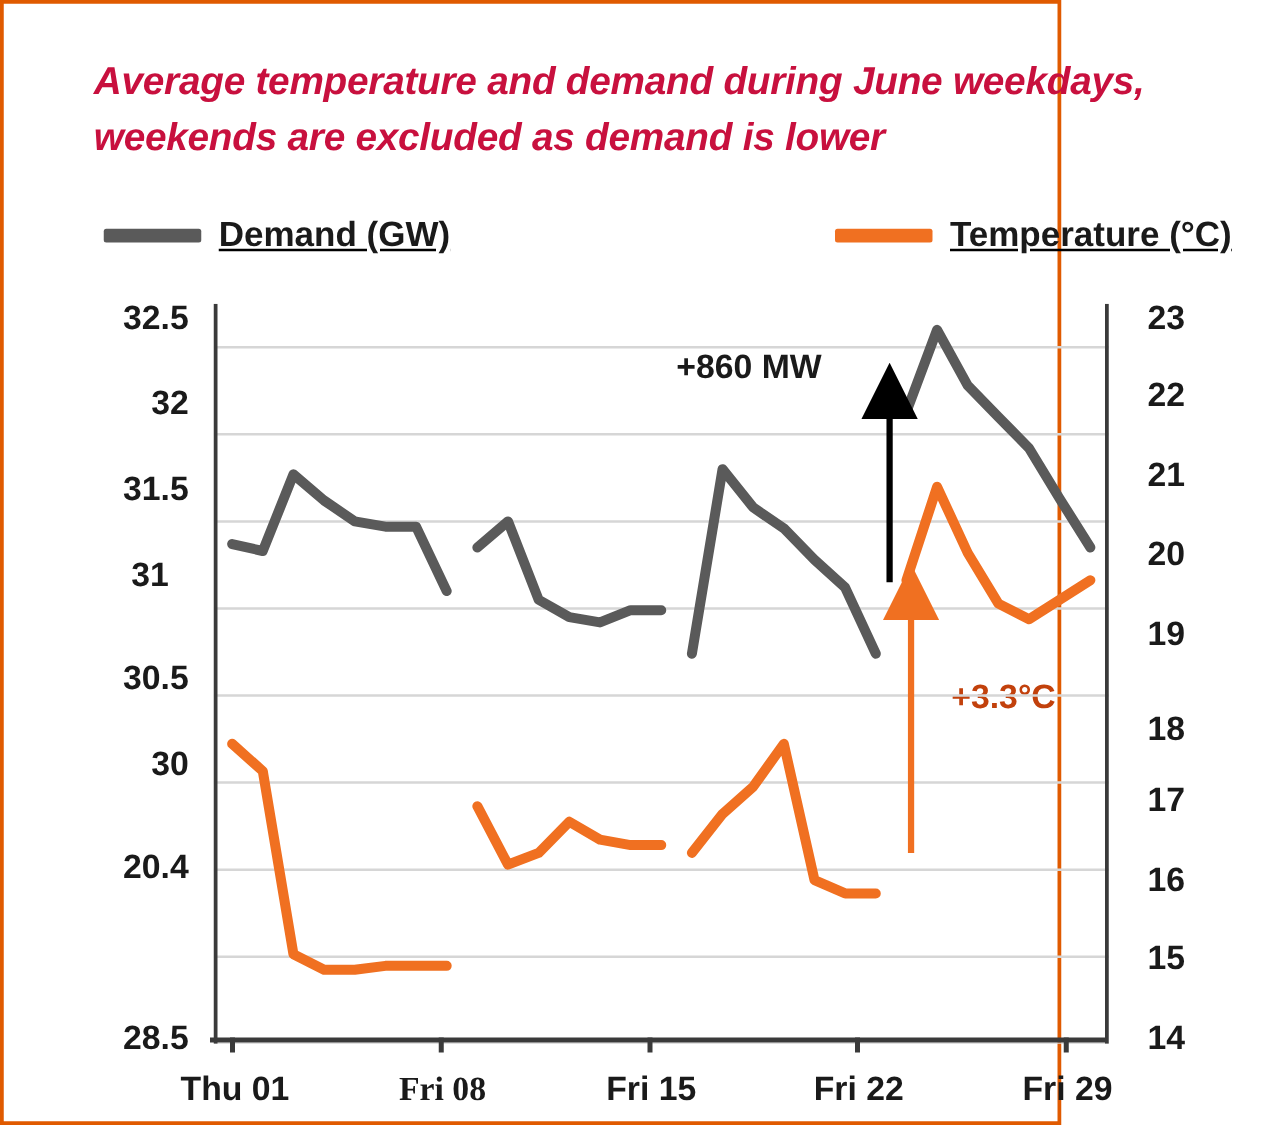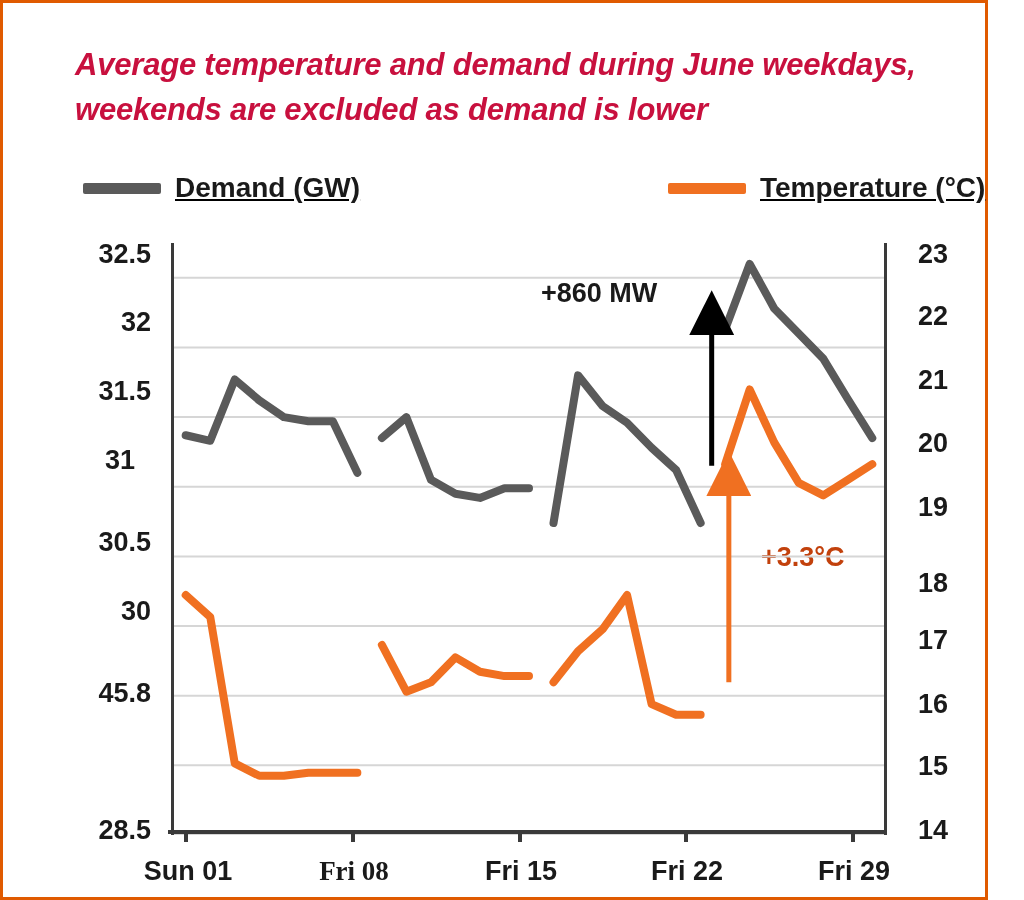--- a/index.html
+++ b/index.html
@@ -10,21 +10,21 @@
   body {
     width: 1024px;
     height: 900px;
     font-family: "Liberation Sans", sans-serif;
     position: relative;
     overflow: hidden;
   }
   #frame {
     position: absolute;
     left: 0; top: 0;
-    width: 988px;
+    width: 849px;
     height: 900px;
     border: 3px solid #e05a00;
     box-sizing: border-box;
     background: #ffffff;
   }
   
   #title {
     position: absolute;
     left: 72px;
     top: 40px;
@@ -132,35 +132,35 @@
       <span class="legend-label">Temperature (°C)</span>
     </div>
   </div>
 
   <div class="axis-label y-left" style="left:28px; top:236px;">32.5</div>
   <div class="axis-label y-left" style="left:28px; top:304px;">32</div>
   <div class="axis-label y-left" style="left:28px; top:373px;">31.5</div>
   <div class="axis-label y-left" style="left:12px; top:442px;">31</div>
   <div class="axis-label y-left" style="left:28px; top:524px;">30.5</div>
   <div class="axis-label y-left" style="left:28px; top:593px;">30</div>
-  <div class="axis-label y-left" style="left:28px; top:675px;">45.8</div>
+  <div class="axis-label y-left" style="left:28px; top:675px;">20.4</div>
   <div class="axis-label y-left" style="left:28px; top:812px;">28.5</div>
 
   <div class="axis-label y-right" style="left:915px; top:236px;">23</div>
   <div class="axis-label y-right" style="left:915px; top:298px;">22</div>
   <div class="axis-label y-right" style="left:915px; top:362px;">21</div>
   <div class="axis-label y-right" style="left:915px; top:425px;">20</div>
   <div class="axis-label y-right" style="left:915px; top:489px;">19</div>
   <div class="axis-label y-right" style="left:915px; top:565px;">18</div>
   <div class="axis-label y-right" style="left:915px; top:622px;">17</div>
   <div class="axis-label y-right" style="left:915px; top:686px;">16</div>
   <div class="axis-label y-right" style="left:915px; top:748px;">15</div>
   <div class="axis-label y-right" style="left:915px; top:812px;">14</div>
 
-  <div class="axis-label x-tick" style="left:105px; top:853px;">Sun 01</div>
+  <div class="axis-label x-tick" style="left:105px; top:853px;">Thu 01</div>
   <div class="axis-label x-tick" style="left:271px; top:853px;font-family:Liberation Serif, serif;">Fri 08</div>
   <div class="axis-label x-tick" style="left:438px; top:853px;">Fri 15</div>
   <div class="axis-label x-tick" style="left:604px; top:853px;">Fri 22</div>
   <div class="axis-label x-tick" style="left:771px; top:853px;">Fri 29</div>
 
   <div class="annot" id="annot-demand">+860 MW</div>
   <div class="annot" id="annot-temp">+3.3°C</div>
 
   <div id="plot">
     <svg id="chart-svg" width="716" height="592" viewBox="0 0 716 592">

